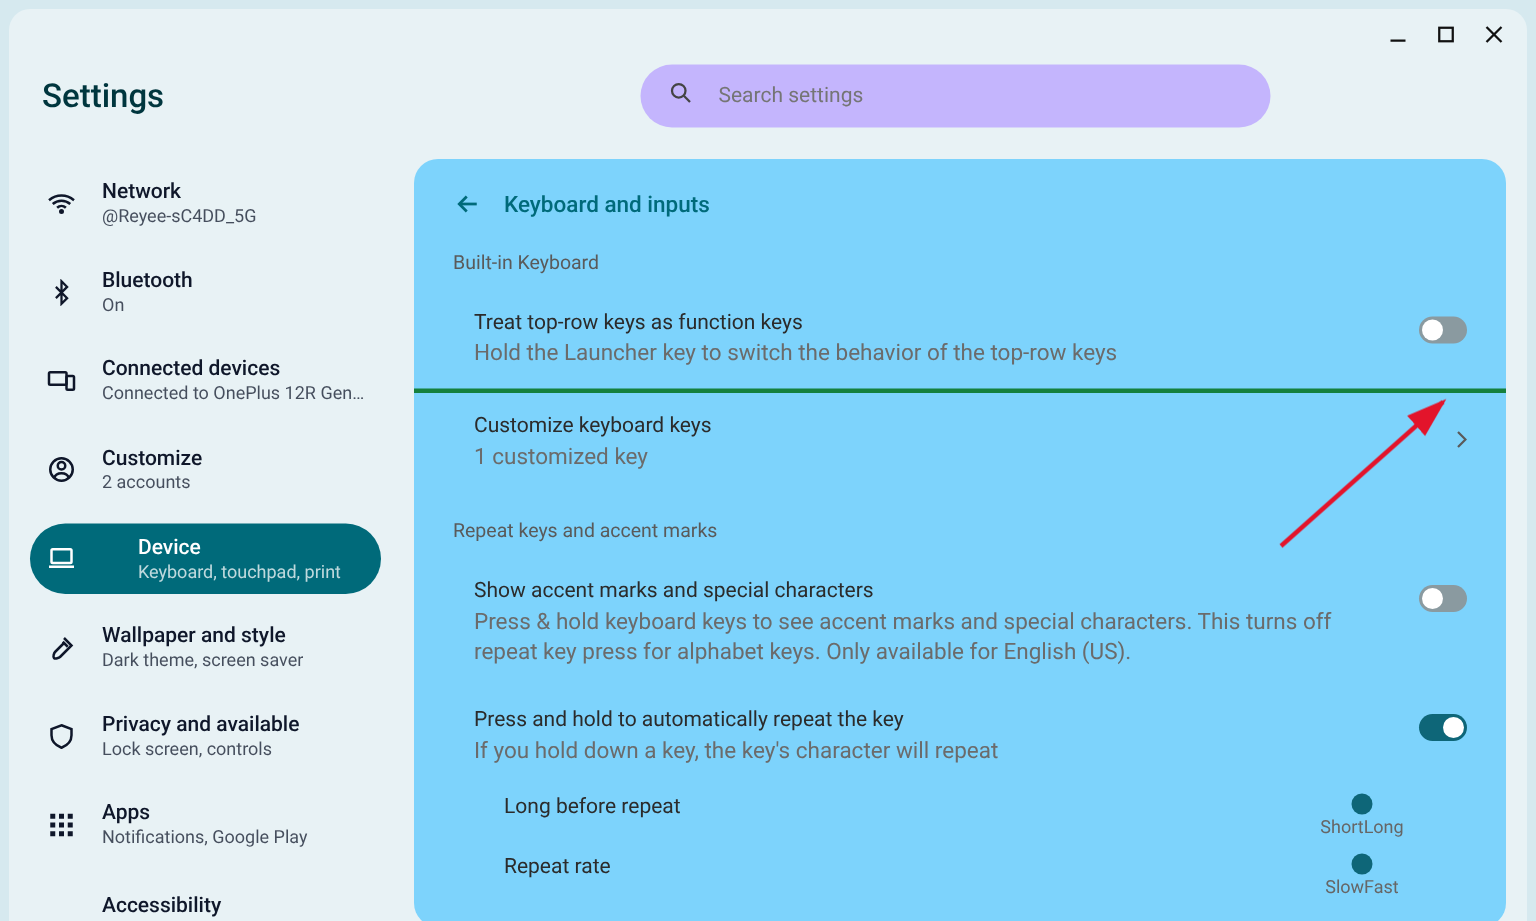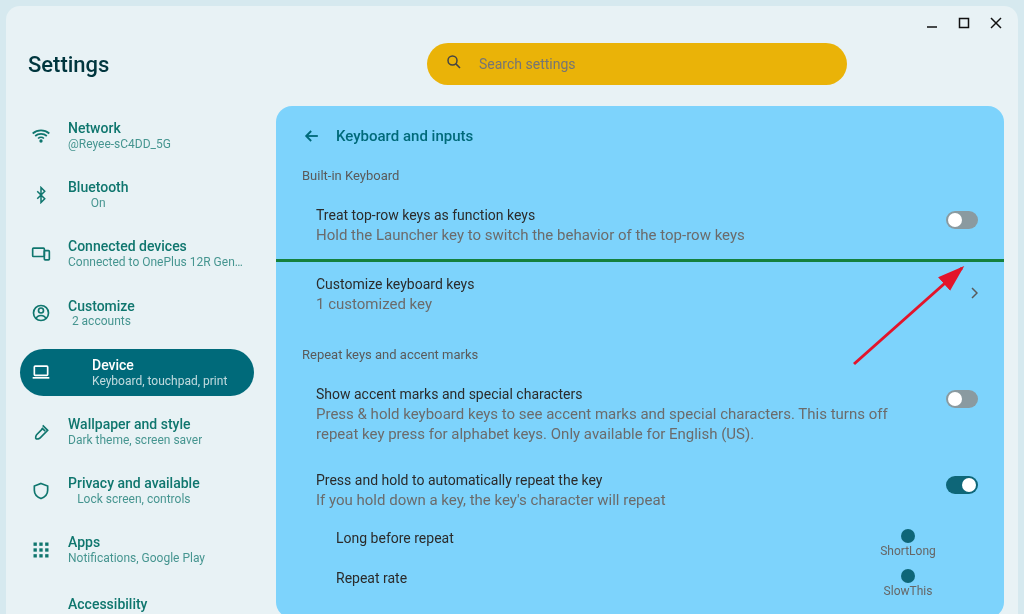--- a/index.html
+++ b/index.html
@@ -55,21 +55,21 @@
       font-weight: 500;
       color: #00363e;
       flex: 0 0 250px;
     }
     .searchwrap {
       flex: 1;
       display: flex;
       justify-content: center;
     }
     .searchbox {
-      background: #eab308;
+      background: #c4b5fd;
       border-radius: 999px;
       height: 42px;
       width: 420px;
       display: flex;
       align-items: center;
       padding: 0 18px;
       gap: 16px;
     }
     .searchbox input {
       border: none;
@@ -93,21 +93,21 @@
       overflow-y: auto;
     }
     .navitem {
       display: flex;
       align-items: center;
       gap: 16px;
       padding: 8px 10px;
       border-radius: 24px;
       cursor: pointer;
       margin-bottom: 12px;
-      color: #0f766e;
+      color: #0f172a;
     }
     .navitem.active {
       background: #006a7a;
       color: #fff;
       gap: 40px;
     }
     .navitem .icon {
       width: 22px;
       height: 22px;
       display: flex;
@@ -120,21 +120,20 @@
       font-size: 14px;
       font-weight: 500;
     }
     .navitem .sub {
       font-size: 12px;
       opacity: 0.75;
       white-space: nowrap;
       overflow: hidden;
       text-overflow: ellipsis;
       max-width: 180px;
-      text-align: center;
     }
     .main {
       flex: 1;
       padding: 0 14px 0 8px;
       overflow-y: auto;
     }
     .panel {
       background: #7dd3fc;
       border-radius: 16px;
       padding: 20px 0 14px 0;
@@ -475,21 +474,21 @@
         <div class="row inner">
           <div class="rowtext">
             <div class="rowtitle">Repeat rate</div>
           </div>
           <div class="slider">
             <div class="track" style="--p:82%">
                 <div class="thumb"></div>
               </div>
             <div class="ticks">
                 <span>Slow</span>
-                <span>This</span>
+                <span>Fast</span>
               </div>
           </div>
         </div>
 
       </div>
     </div>
   </div>
 
   <div class="arrow">
     <svg width="118" height="100">

